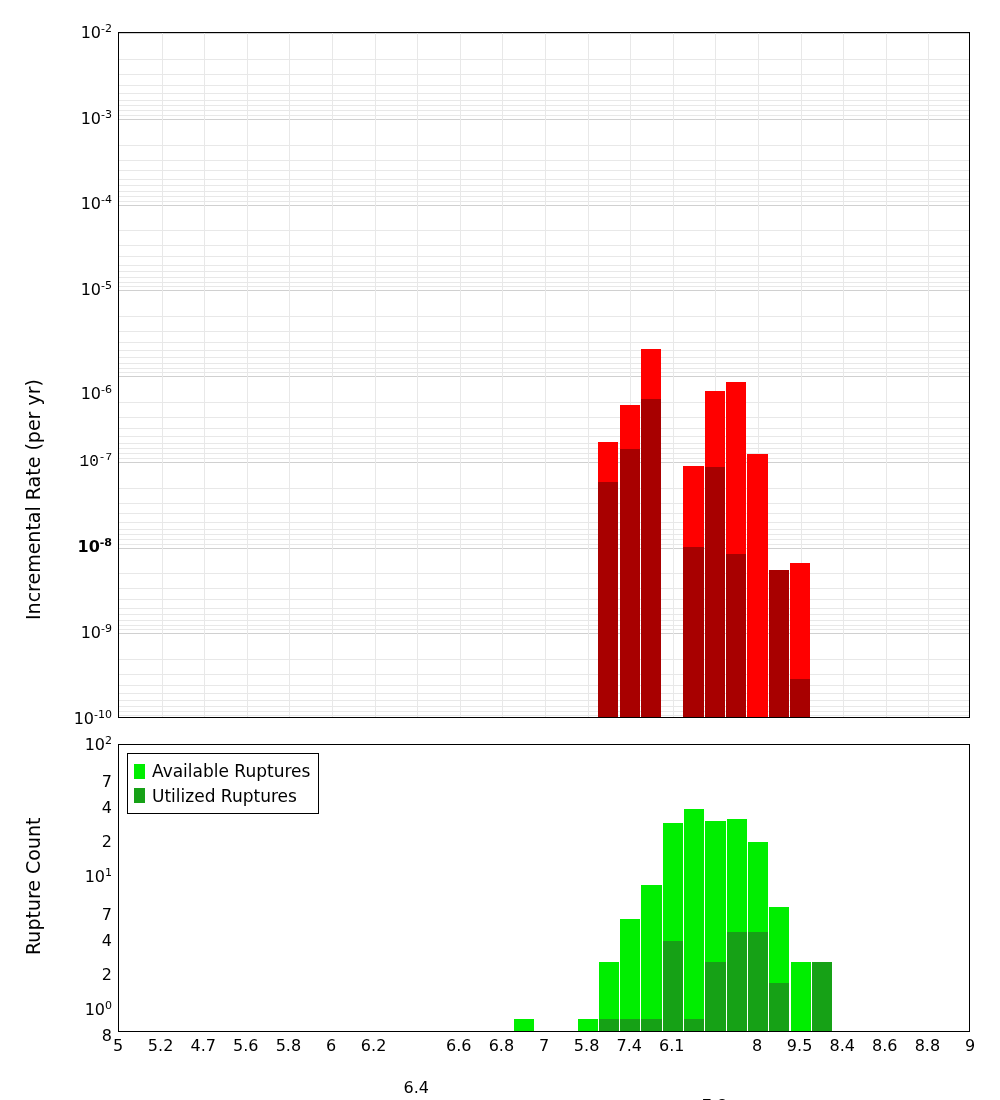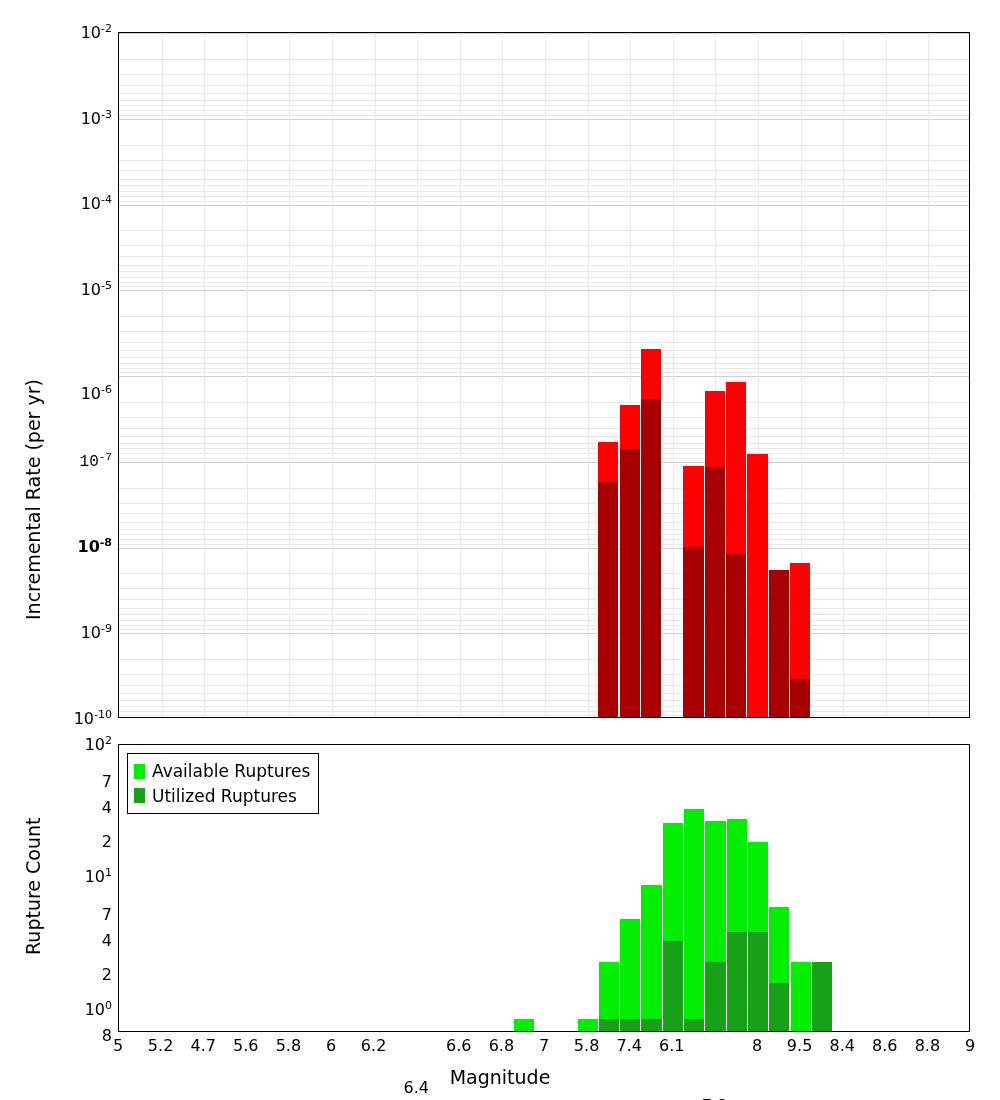--- a/index.html
+++ b/index.html
@@ -280,15 +280,14 @@
   <div class="xtick" style="left:609.2px;top:1036px;">7.4</div>
   <div class="xtick" style="left:651.8px;top:1036px;">6.1</div>
   <div class="xtick" style="left:694.4px;top:1096px;">7.8</div>
   <div class="xtick" style="left:737px;top:1036px;">8</div>
   <div class="xtick" style="left:779.6px;top:1036px;">9.5</div>
   <div class="xtick" style="left:822.2px;top:1036px;">8.4</div>
   <div class="xtick" style="left:864.8px;top:1036px;">8.6</div>
   <div class="xtick" style="left:907.4px;top:1036px;">8.8</div>
   <div class="xtick" style="left:950px;top:1036px;">9</div>
 
-  <div class="xlabel" style="left:0;top:1066px;">Magnitude</div>
 
 </div>
 
 </body></html>

